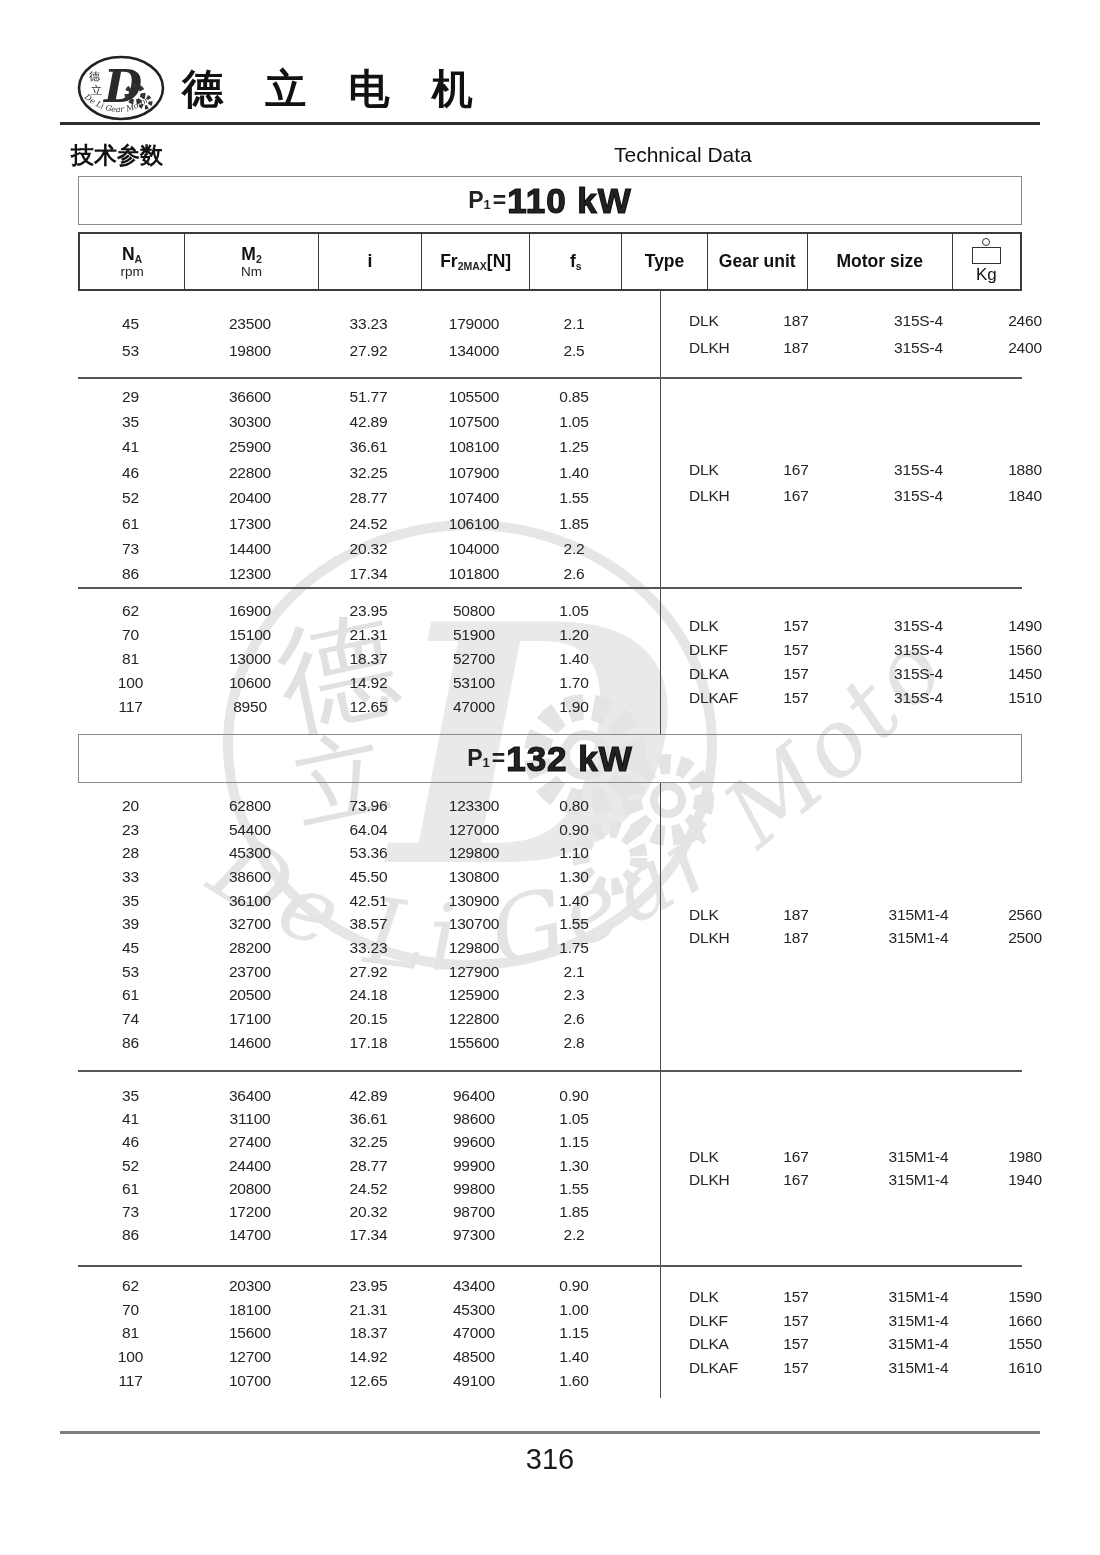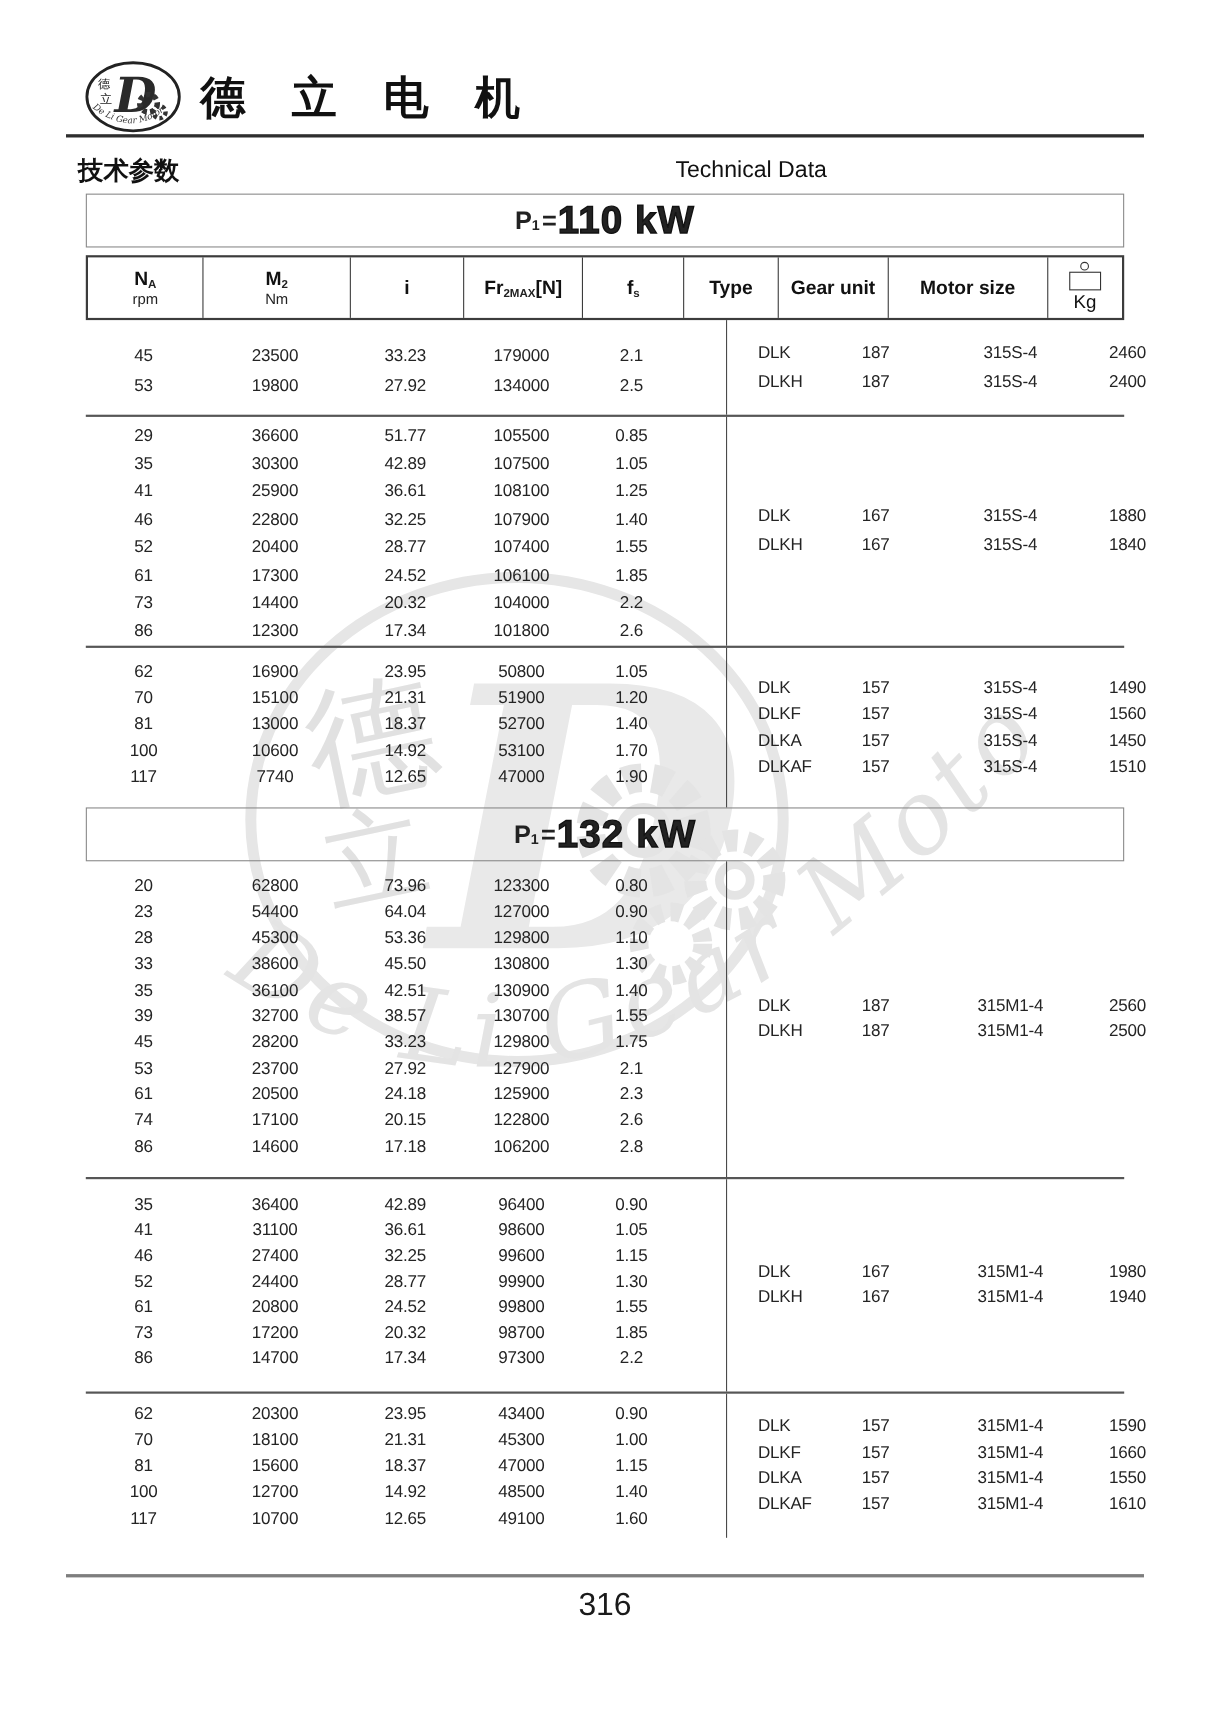--- a/index.html
+++ b/index.html
@@ -282,21 +282,21 @@
           </div>
           <div class="trow">
             <span class="cell c0">100</span>
             <span class="cell c1">10600</span>
             <span class="cell c2">14.92</span>
             <span class="cell c3">53100</span>
             <span class="cell c4">1.70</span>
           </div>
           <div class="trow">
             <span class="cell c0">117</span>
-            <span class="cell c1">7740</span>
+            <span class="cell c1">8950</span>
             <span class="cell c2">12.65</span>
             <span class="cell c3">47000</span>
             <span class="cell c4">1.90</span>
           </div>
         </div>
       <div class="bright">
           <div class="rrow">
             <span class="cell rc0">DLK</span>
             <span class="cell rc1">157</span>
             <span class="cell rc2">315S-4</span>
@@ -399,21 +399,21 @@
             <span class="cell c0">74</span>
             <span class="cell c1">17100</span>
             <span class="cell c2">20.15</span>
             <span class="cell c3">122800</span>
             <span class="cell c4">2.6</span>
           </div>
           <div class="trow">
             <span class="cell c0">86</span>
             <span class="cell c1">14600</span>
             <span class="cell c2">17.18</span>
-            <span class="cell c3">106200</span>
+            <span class="cell c3">155600</span>
             <span class="cell c4">2.8</span>
           </div>
         </div>
       <div class="bright">
           <div class="rrow">
             <span class="cell rc0">DLK</span>
             <span class="cell rc1">187</span>
             <span class="cell rc2">315M1-4</span>
             <span class="cell rc3">2560</span>
           </div>

